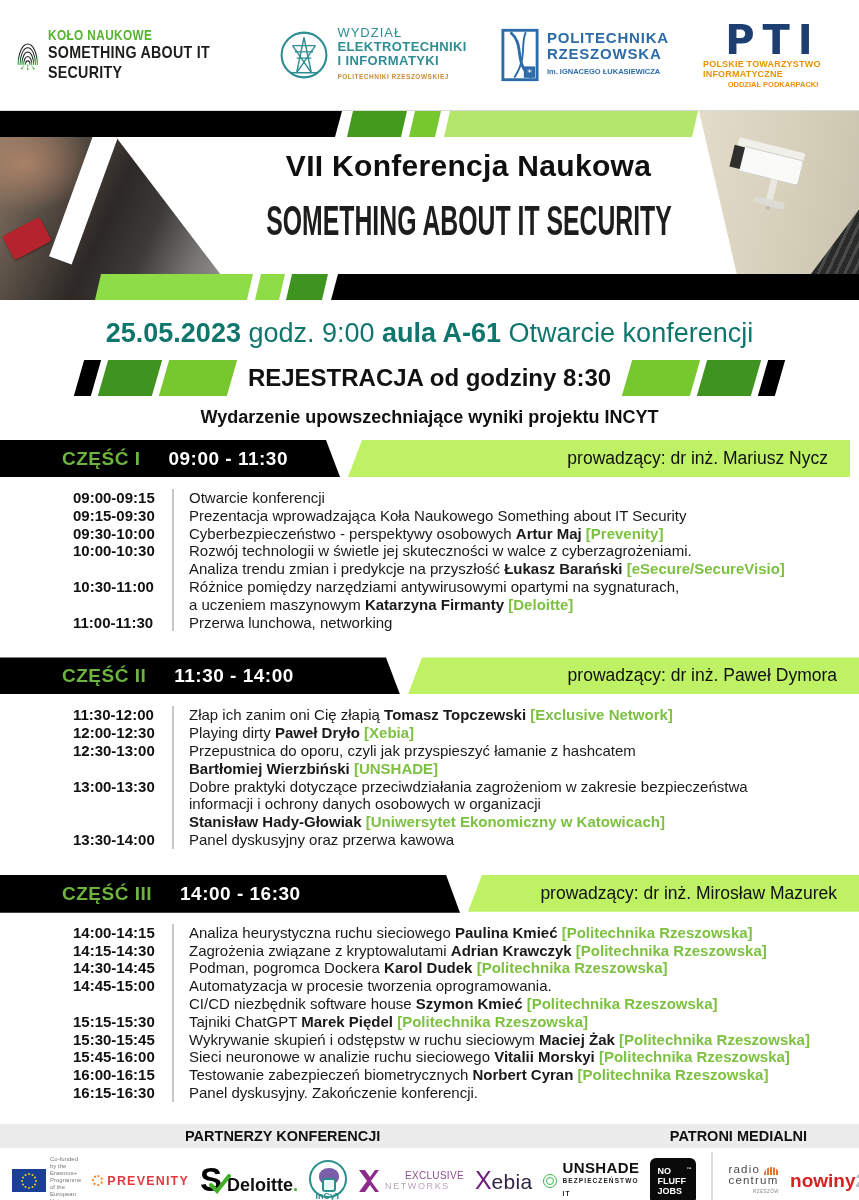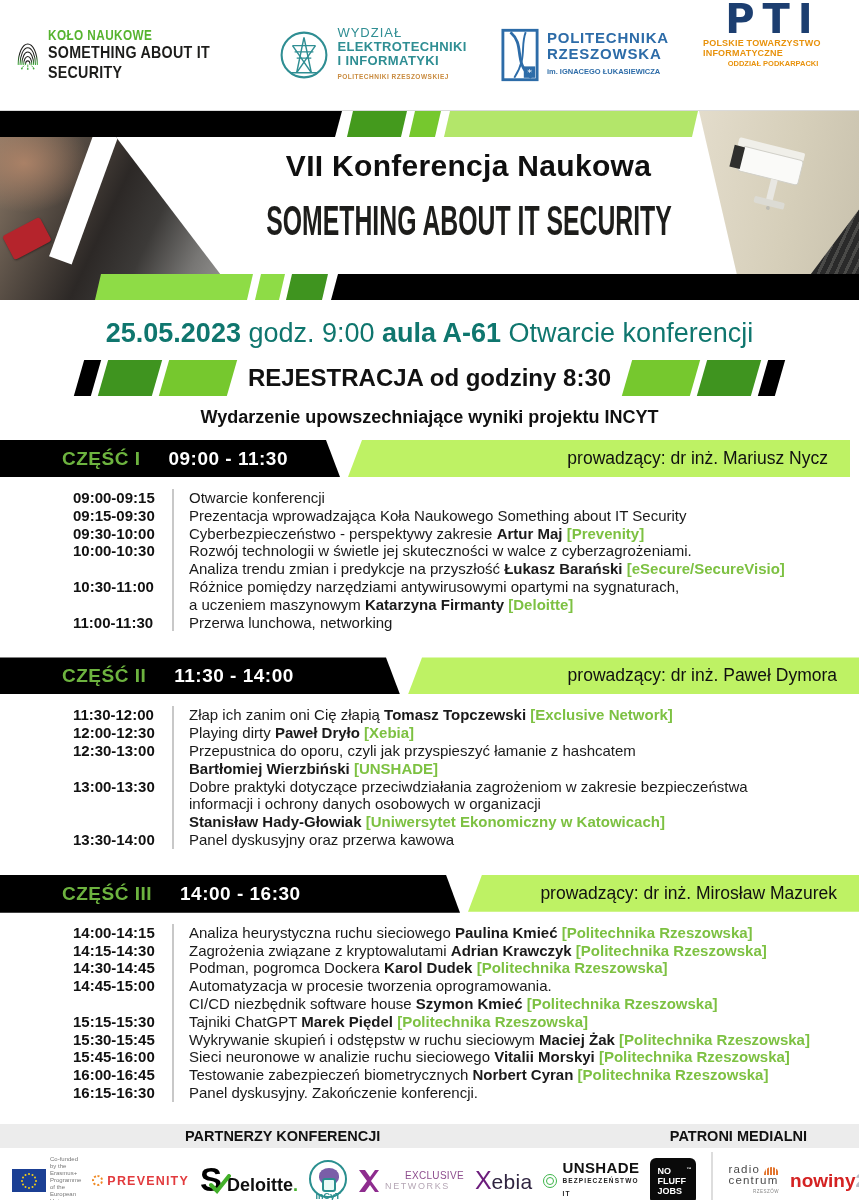--- a/index.html
+++ b/index.html
@@ -1,20 +1,20 @@
 <!DOCTYPE html>
 <html><head>
 <meta charset="utf-8">
 <style>
   * { margin:0; padding:0; box-sizing:border-box; }
   body { background:#fff; }
   .page { width:859px; height:1200px; background:#fff; font-family:"Liberation Sans",sans-serif; position:relative; overflow:hidden; margin:0 auto; }
 
   
-  .logos { height:110px; display:flex; justify-content:center; gap:34px; padding:0 16px; }
+  .logos { height:110px; display:flex; align-items:center; justify-content:center; gap:34px; padding:0 16px; }
   .logo { display:flex; align-items:center; gap:8px; }
   .lk-text { transform:scaleX(.84); transform-origin:left center; }
   .lk-top { color:#56b32f; font-weight:700; font-size:14px; letter-spacing:.5px; }
   .lk-bottom { color:#1d1d1b; font-weight:700; font-size:17px; letter-spacing:.3px; }
   .weii-text { line-height:14px; }
   .weii-l1 { color:#2f8e93; font-size:13px; letter-spacing:1px; }
   .weii-l2, .weii-l3 { color:#2f8e93; font-size:13px; font-weight:700; letter-spacing:.4px; }
   .weii-l4 { color:#c98b3f; font-size:6.5px; font-weight:700; letter-spacing:.5px; margin-top:2px; }
   .prz-text { line-height:16px; }
   .prz-l1, .prz-l2 { color:#2d6ca8; font-size:15px; font-weight:700; letter-spacing:.8px; }
@@ -310,21 +310,21 @@
       </div>
       <div class="srow">
         <div class="stime">09:15-09:30</div>
         <div class="sdesc">
           <div class="sline"><span class="seg-n">Prezentacja wprowadzająca Koła Naukowego Something about IT Security</span></div>
         </div>
       </div>
       <div class="srow">
         <div class="stime">09:30-10:00</div>
         <div class="sdesc">
-          <div class="sline"><span class="seg-n">Cyberbezpieczeństwo - perspektywy zakresie </span><span class="seg-b">Artur Maj </span><span class="seg-g">[Prevenity]</span></div>
+          <div class="sline"><span class="seg-n">Cyberbezpieczeństwo - perspektywy osobowych </span><span class="seg-b">Artur Maj </span><span class="seg-g">[Prevenity]</span></div>
         </div>
       </div>
       <div class="srow">
         <div class="stime">10:00-10:30</div>
         <div class="sdesc">
           <div class="sline"><span class="seg-n">Rozwój technologii w świetle jej skuteczności w walce z cyberzagrożeniami.</span></div>
           <div class="sline"><span class="seg-n">Analiza trendu zmian i predykcje na przyszłość </span><span class="seg-b">Łukasz Barański </span><span class="seg-g">[eSecure/SecureVisio]</span></div>
         </div>
       </div>
       <div class="srow">
@@ -434,21 +434,21 @@
           <div class="sline"><span class="seg-n">Wykrywanie skupień i odstępstw w ruchu sieciowym </span><span class="seg-b">Maciej Żak </span><span class="seg-g">[Politechnika Rzeszowska]</span></div>
         </div>
       </div>
       <div class="srow">
         <div class="stime">15:45-16:00</div>
         <div class="sdesc">
           <div class="sline"><span class="seg-n">Sieci neuronowe w analizie ruchu sieciowego </span><span class="seg-b">Vitalii Morskyi </span><span class="seg-g">[Politechnika Rzeszowska]</span></div>
         </div>
       </div>
       <div class="srow">
-        <div class="stime">16:00-16:45</div>
+        <div class="stime">16:00-16:15</div>
         <div class="sdesc">
           <div class="sline"><span class="seg-n">Testowanie zabezpieczeń biometrycznych </span><span class="seg-b">Norbert Cyran </span><span class="seg-g">[Politechnika Rzeszowska]</span></div>
         </div>
       </div>
       <div class="srow">
         <div class="stime">16:15-16:30</div>
         <div class="sdesc">
           <div class="sline"><span class="seg-n">Panel dyskusyjny. Zakończenie konferencji.</span></div>
         </div>
       </div>

